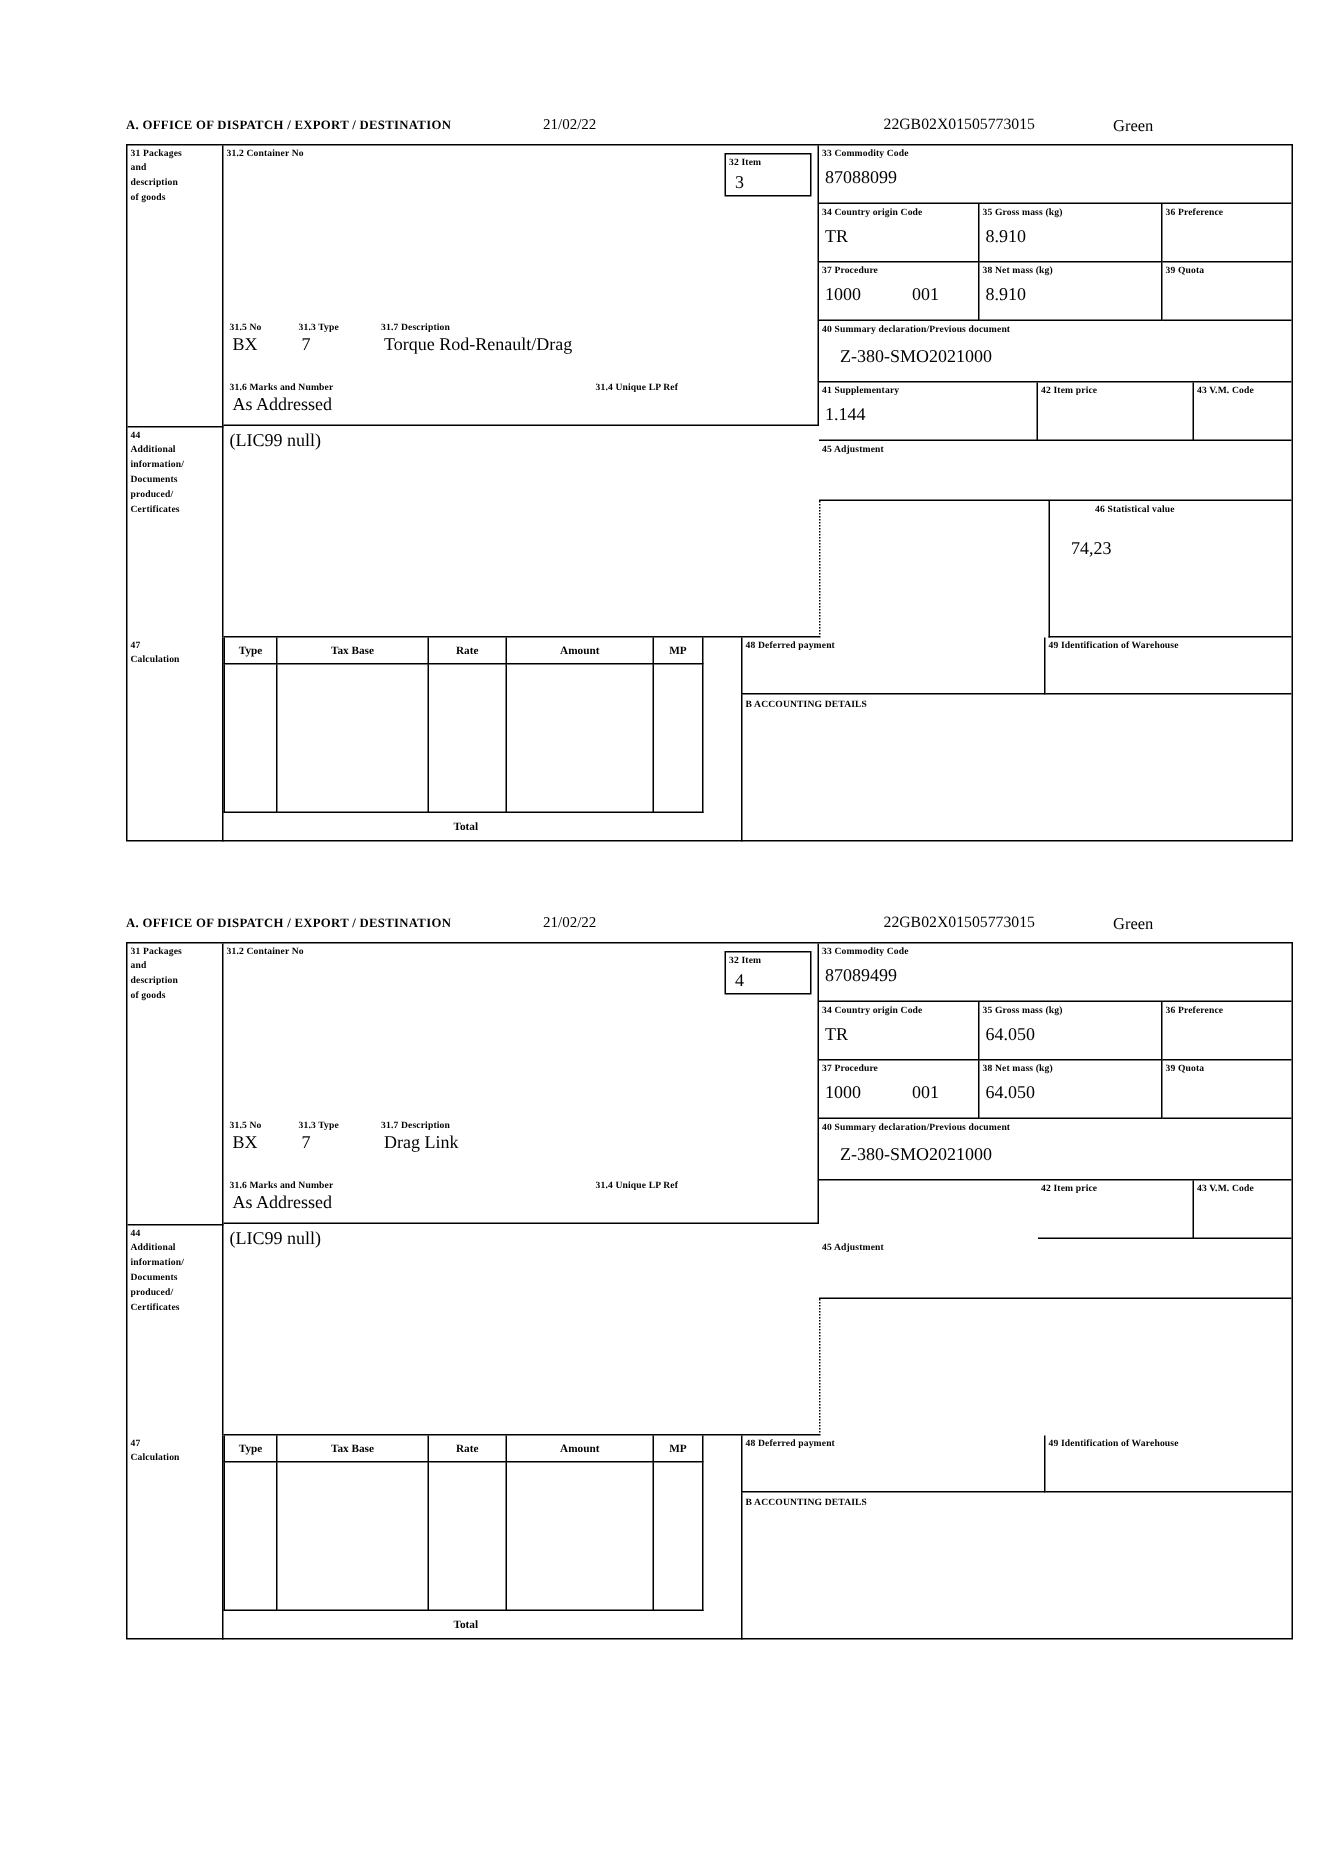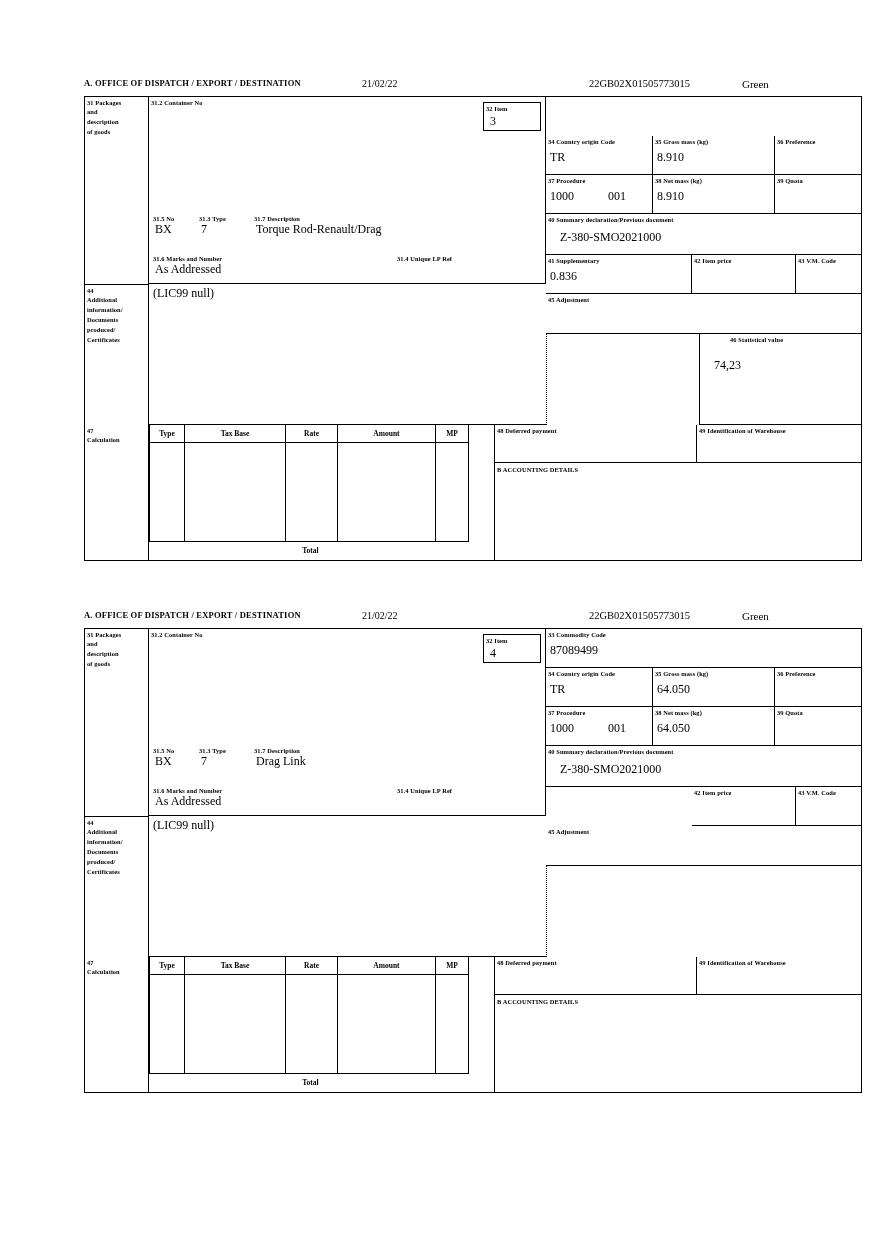--- a/index.html
+++ b/index.html
@@ -131,20 +131,24 @@
           <span class="val val-big" style="position:absolute; left:0; top:9px;">As Addressed</span>
           <span class="val val-big" style="position:absolute; left:244px; top:9px;"></span>
         </div>
       </div>
 
       <div class="cell" style="left:398px; top:5px; width:58px; height:29px; border:1px solid #000;">
         <div class="lbl">32 Item</div>
         <div class="val val-big" style="position:absolute; left:2px; top:11px;">3</div>
       </div>
 
+      <div class="cell bb" style="left:461px; top:0; width:315px; height:39px;">
+        <div class="lbl">33 Commodity Code</div>
+        <div class="val val-big" style="position:absolute; left:0; top:14px;">87088099</div>
+      </div>
 
       <div class="cell bb br" style="left:461px; top:39px; width:107px; height:39px;">
         <div class="lbl">34 Country origin Code</div>
         <div class="val val-big" style="position:absolute; left:0; top:14px;">TR</div>
       </div>
 
       <div class="cell bb br" style="left:568px; top:39px; width:122px; height:39px;">
         <div class="lbl">35 Gross mass (kg)</div>
         <div class="val val-big" style="position:absolute; left:0; top:14px;">8.910</div>
       </div>
@@ -170,21 +174,21 @@
         <div class="val val-big" style="position:absolute; left:0; top:14px;"></div>
       </div>
 
       <div class="cell bb" style="left:461px; top:117px; width:315px; height:41px;">
         <div class="lbl">40 Summary declaration/Previous document</div>
         <div class="val val-big" style="position:absolute; left:10px; top:16px;">Z-380-SMO2021000</div>
       </div>
 
       <div class="cell bb br" style="left:461px; top:158px; width:146px; height:39px;">
         <div class="lbl">41 Supplementary</div>
-        <div class="val val-big" style="position:absolute; left:0; top:14px;">0.836</div>
+        <div class="val val-big" style="position:absolute; left:0; top:14px;">1.144</div>
       </div>
 
       <div class="cell bb br" style="left:607px; top:158px; width:104px; height:39px;">
         <div class="lbl">42 Item price</div>
         <div class="val val-big" style="position:absolute; left:0; top:14px;"></div>
       </div>
 
       <div class="cell bb" style="left:711px; top:158px; width:65px; height:39px;">
         <div class="lbl">43 V.M. Code</div>
         <div class="val val-big" style="position:absolute; left:0; top:14px;"></div>

